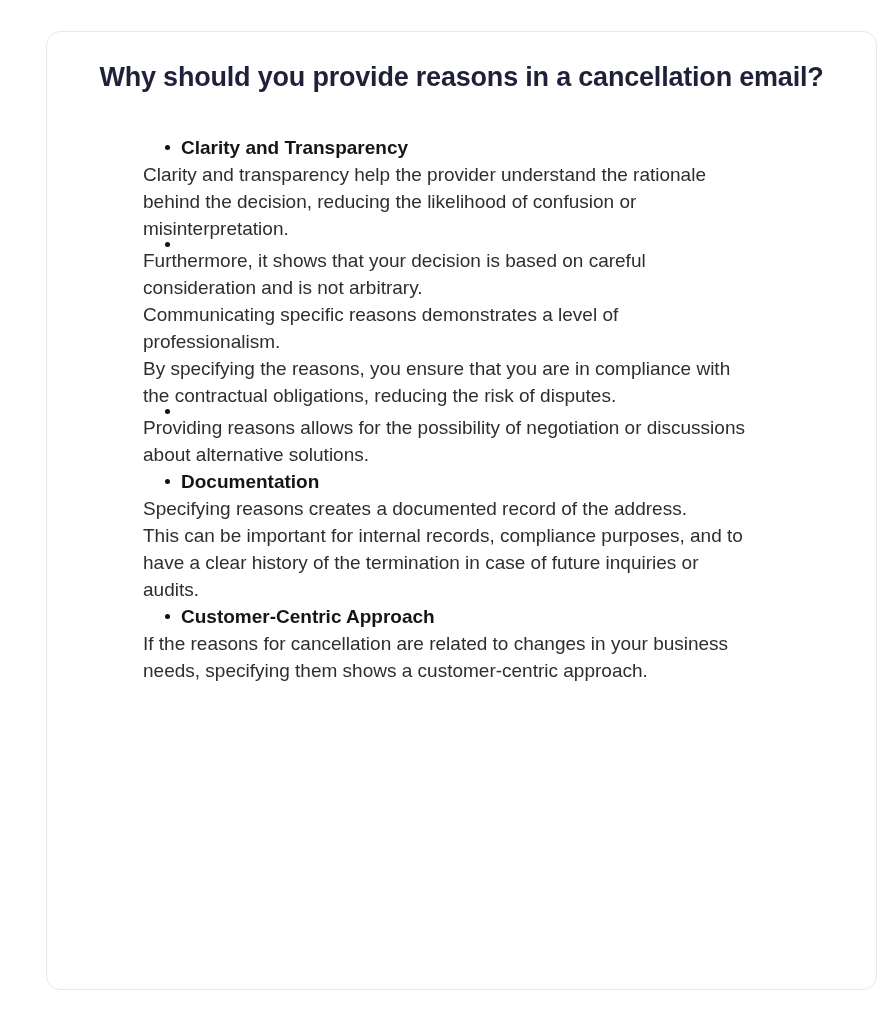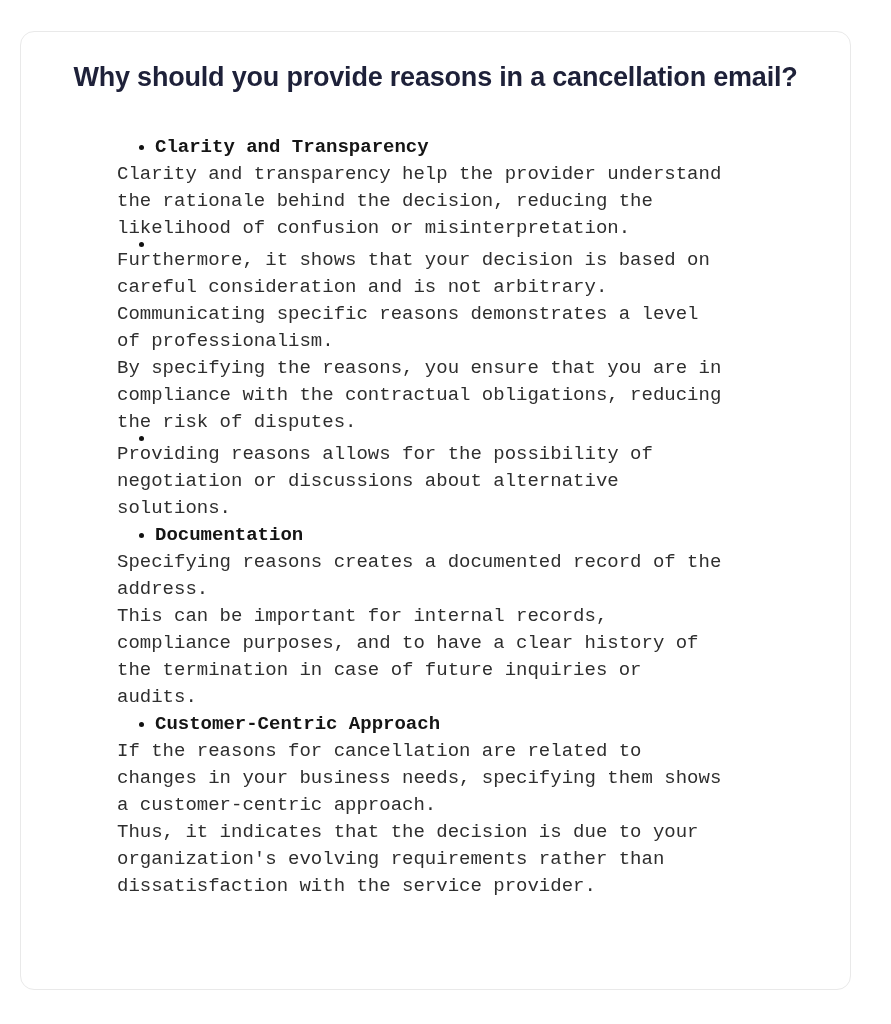--- a/index.html
+++ b/index.html
@@ -16,21 +16,21 @@
     background: var(--page-bg);
     font-family: "Liberation Sans", sans-serif;
   }
   .page {
     width: 891px;
     height: 1024px;
     position: relative;
   }
   .card {
     position: absolute;
-    left: 20px;
+    left: 46px;
     top: 31px;
     width: 831px;
     height: 959px;
     background: var(--card-bg);
     border: 1px solid var(--card-border);
     border-radius: 14px;
     padding: 26px 0 0 0;
     overflow: hidden;
   }
   .title {
@@ -40,21 +40,20 @@
     font-weight: 700;
     color: var(--title-color);
     letter-spacing: -0.2px;
   }
   .content {
     margin: 38px 0 0 96px;
     width: 606px;
     font-size: 19px;
     line-height: 27px;
     color: var(--body-color);
-    font-family: Liberation Mono, monospace;
   }
   .item-heading {
     display: flex;
     align-items: center;
     padding-left: 22px;
     font-weight: 700;
     color: var(--heading-color);
   }
   .bullet {
     flex: none;
@@ -94,16 +93,15 @@
           <span class="bullet"></span>
           <span>Documentation</span>
         </div>
         <div class="para">Specifying reasons creates a documented record of the address.</div>
         <div class="para">This can be important for internal records, compliance purposes, and to have a clear history of the termination in case of future inquiries or audits.</div>
         <div class="item-heading">
           <span class="bullet"></span>
           <span>Customer-Centric Approach</span>
         </div>
         <div class="para">If the reasons for cancellation are related to changes in your business needs, specifying them shows a customer-centric approach.</div>
-        <div class="para">Thus, it indicates that the decision is due to your organization's evolving requirements rather than dissatisfaction with the service provider.</div>
       </div>
   </section>
 </div>
 
 </body></html>

